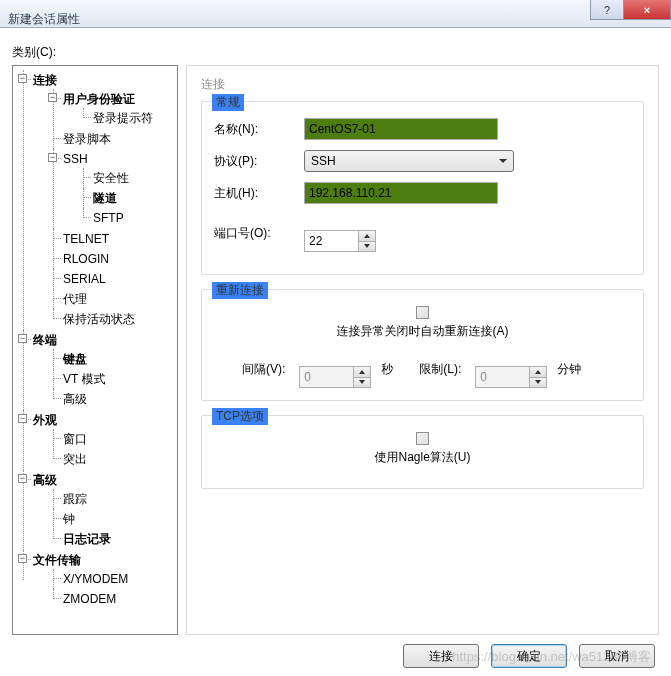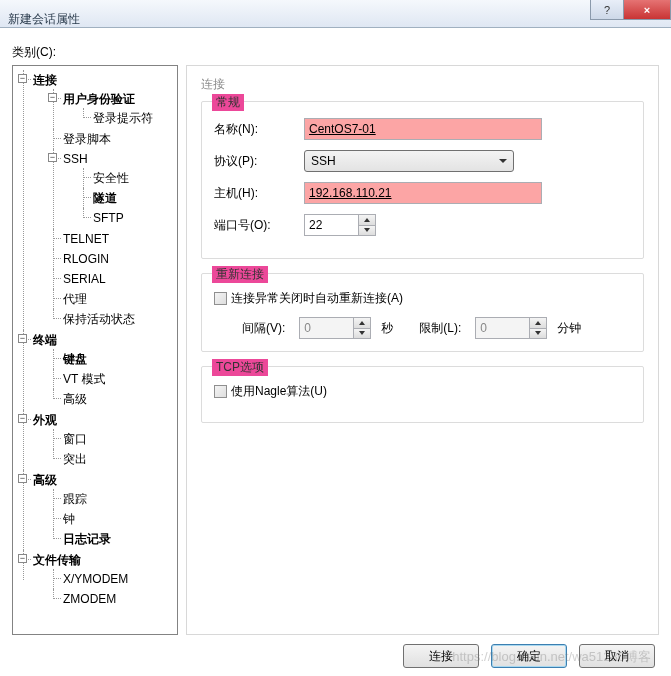--- a/index.html
+++ b/index.html
@@ -92,56 +92,55 @@
       border: 1px solid #dcdcdc;
       border-radius: 2px;
       margin-bottom: 14px;
       padding: 16px 12px 12px 12px;
       position: relative;
       background: #fff;
     }
     .groupbox-legend {
       position: absolute;
       left: 10px; top: -8px;
-      background: #ec4899;
+      background: #3b82f6;
       padding: 0 4px;
       color: #333;
     }
     .form-row { display: flex; align-items: center; margin-bottom: 10px; }
     .form-row label {
       width: 90px; color: #000; flex-shrink: 0;
     }
     .textinput {
-      width: 238px; height: 22px;
+      width: 194px; height: 22px;
       border: 1px solid #abadb3;
       padding: 2px 4px;
       font-family: Tahoma, Arial, sans-serif;
       font-size: 12px;
-      background: #fca5a5;
-      text-decoration: underline;
+      background: #4d7c0f;
     }
     .selectwrap {
       width: 210px; height: 22px;
       border: 1px solid #707070;
       border-radius: 3px;
       background: linear-gradient(to bottom, #f3f3f3, #e3e3e3);
       display: flex; align-items: center;
       padding-left: 6px;
       position: relative;
       cursor: pointer;
     }
     .selectwrap .arrow {
       position: absolute; right: 6px; top: 50%;
       transform: translateY(-50%);
       border-left: 4px solid transparent;
       border-right: 4px solid transparent;
       border-top: 4px solid #333;
     }
     .spinner-wrap {
-      display: flex; width: 72px; height: 22px;
+      display: flex; width: 72px; height: 22px; margin-top: 16px;
     }
     .spinner-input {
       width: 54px; border: 1px solid #abadb3; border-right: none;
       padding: 2px 4px; font-size: 12px;
     }
     .spin-btns {
       width: 18px;
       display: flex; flex-direction: column;
       border: 1px solid #abadb3;
     }
@@ -161,21 +160,21 @@
     .scroll-vert {
       width: 17px; height: 52px;
       border: 1px solid #abadb3; border-left: none;
       background: #f0f0f0;
       display: flex; flex-direction: column; justify-content: space-between;
     }
     .sb-btn {
       height: 16px; background: linear-gradient(#f5f5f5, #ddd);
       display: flex; align-items: center; justify-content: center; cursor: pointer;
     }
-    .checkbox-row { display: flex; align-items: center; gap: 4px; margin-bottom: 10px; }
+    .checkbox-row { display: flex; align-items: center; gap: 4px; margin-bottom: 10px; flex-direction: column; }
     .checkbox-box {
       width: 13px; height: 13px;
       border: 1px solid #8f8f8f;
       background: linear-gradient(to bottom right, #f4f4f4, #dedede);
       cursor: pointer;
     }
     .inline-controls { display: flex; align-items: center; gap: 10px; padding-left: 28px; }
     .inline-controls label { width: auto; margin-right: 4px; }
     .disabled-input .spinner-input, .disabled-input .spin-btns {
       background: #f4f4f4; color: #888;

